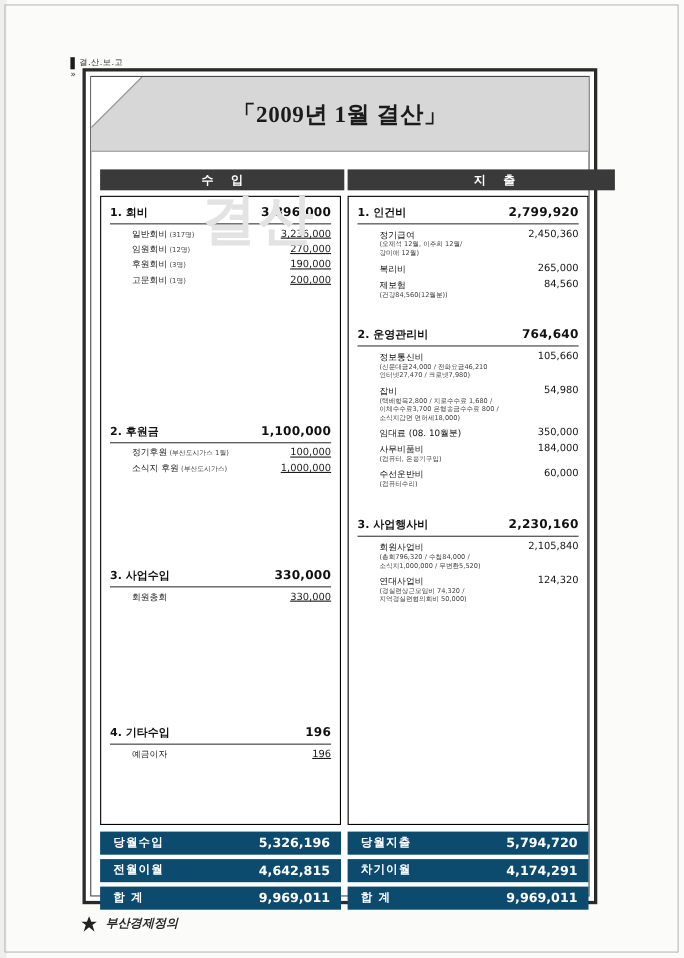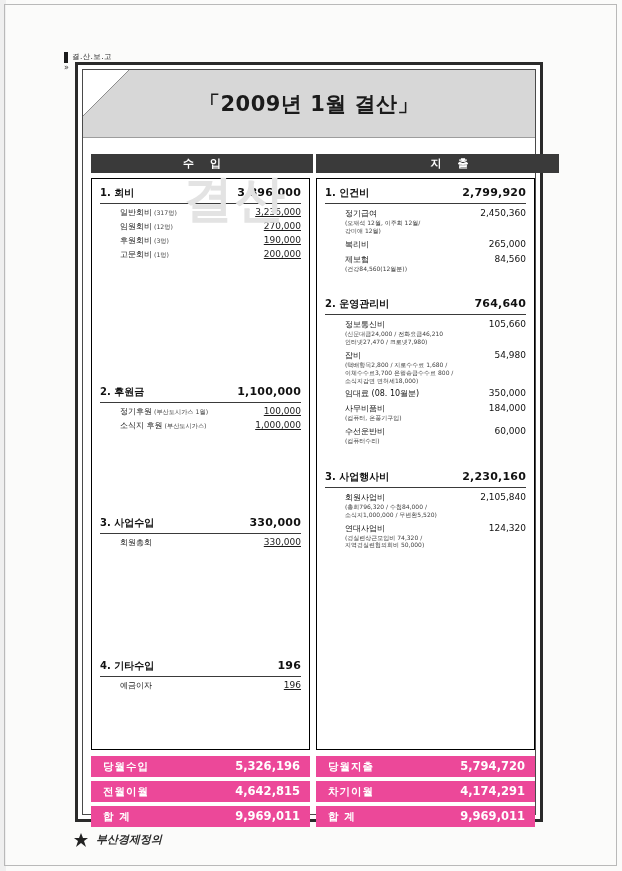--- a/index.html
+++ b/index.html
@@ -75,20 +75,21 @@
 
   
   .title-band {
     position: absolute;
     left: 0; top: 0;
     width: 100%;
     height: 68px;
     background: #d7d7d7;
     border-bottom: 1px solid #9d9d9d;
     box-sizing: border-box;
+    font-family: Liberation Serif, serif;
   }
   .title-text {
     position: absolute;
     left: 0; right: 0;
     top: 20px;
     text-align: center;
     font-size: 21px;
     font-weight: bold;
     color: #1b1b1b;
     letter-spacing: 0.5px;
@@ -215,21 +216,21 @@
   }
   .tot-row {
     position: relative;
     height: 21px;
     margin-bottom: 4px;
   }
   .tot-cell {
     position: absolute;
     top: 0;
     height: 21px;
-    background: #ec4899;
+    background: #0c4a6e;
     color: #fff;
     box-sizing: border-box;
   }
   .tot-cell.left { left: 0; width: 219px; }
   .tot-cell.right { left: 225px; width: 219px; }
   .tot-cell .lbl {
     position: absolute;
     left: 12px; top: 0;
     line-height: 21px;
     font-size: 10.5px;

